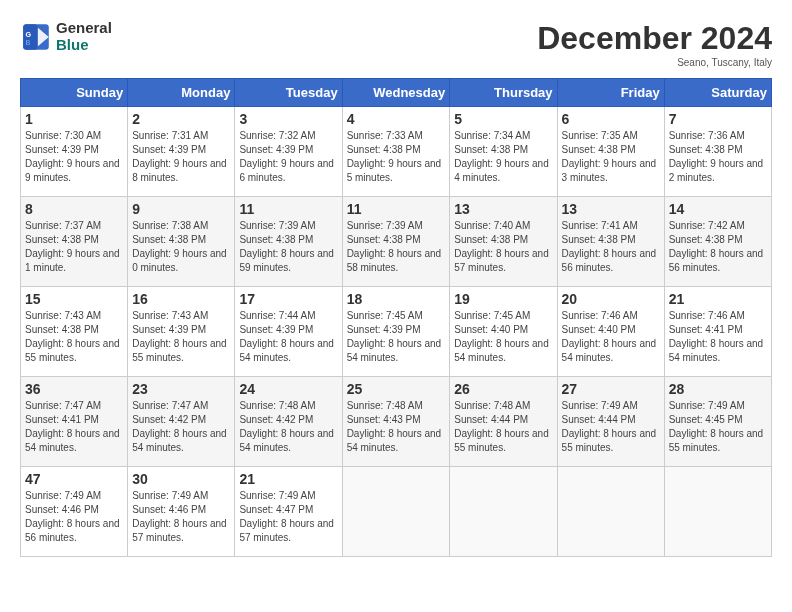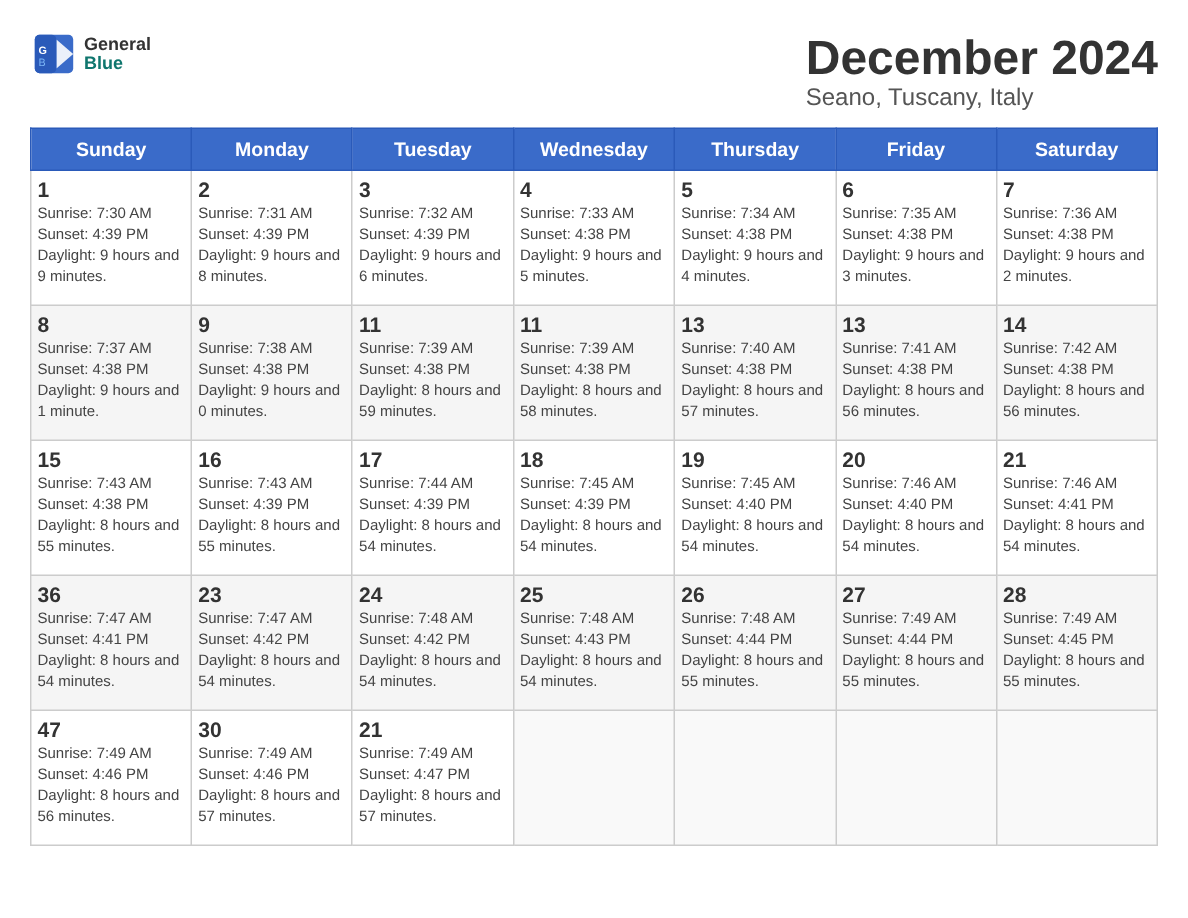--- a/index.html
+++ b/index.html
@@ -17,50 +17,51 @@
       margin-bottom: 10px;
     }
     .logo {
       display: flex;
       align-items: center;
       gap: 4px;
     }
     .logo-text {
       display: flex;
       flex-direction: column;
-      font-size: 12px;
+      font-size: 15px;
       font-weight: bold;
       color: #333;
       line-height: 1.1;
     }
     .logo-icon {
       width: 32px;
       height: 32px;
     }
     .title-section {
+      text-align: right;
     }
     .month-title {
       font-size: 32px;
       font-weight: bold;
       color: #333;
     }
     .subtitle {
-      font-size: 16px;
+      font-size: 10px;
       color: #555;
     }
     .calendar {
       width: 100%;
       border-collapse: collapse;
       font-size: 11px;
     }
     .calendar th {
       background: #3a6bc9;
       color: #fff;
       padding: 6px 4px;
-      text-align: center;
+      text-align: right;
       font-size: 13px;
       font-weight: bold;
       border: 1px solid #2a5ab9;
     }
     .calendar td {
       border: 1px solid #ccc;
       vertical-align: top;
       padding: 4px;
       width: 108px;
       height: 90px;

